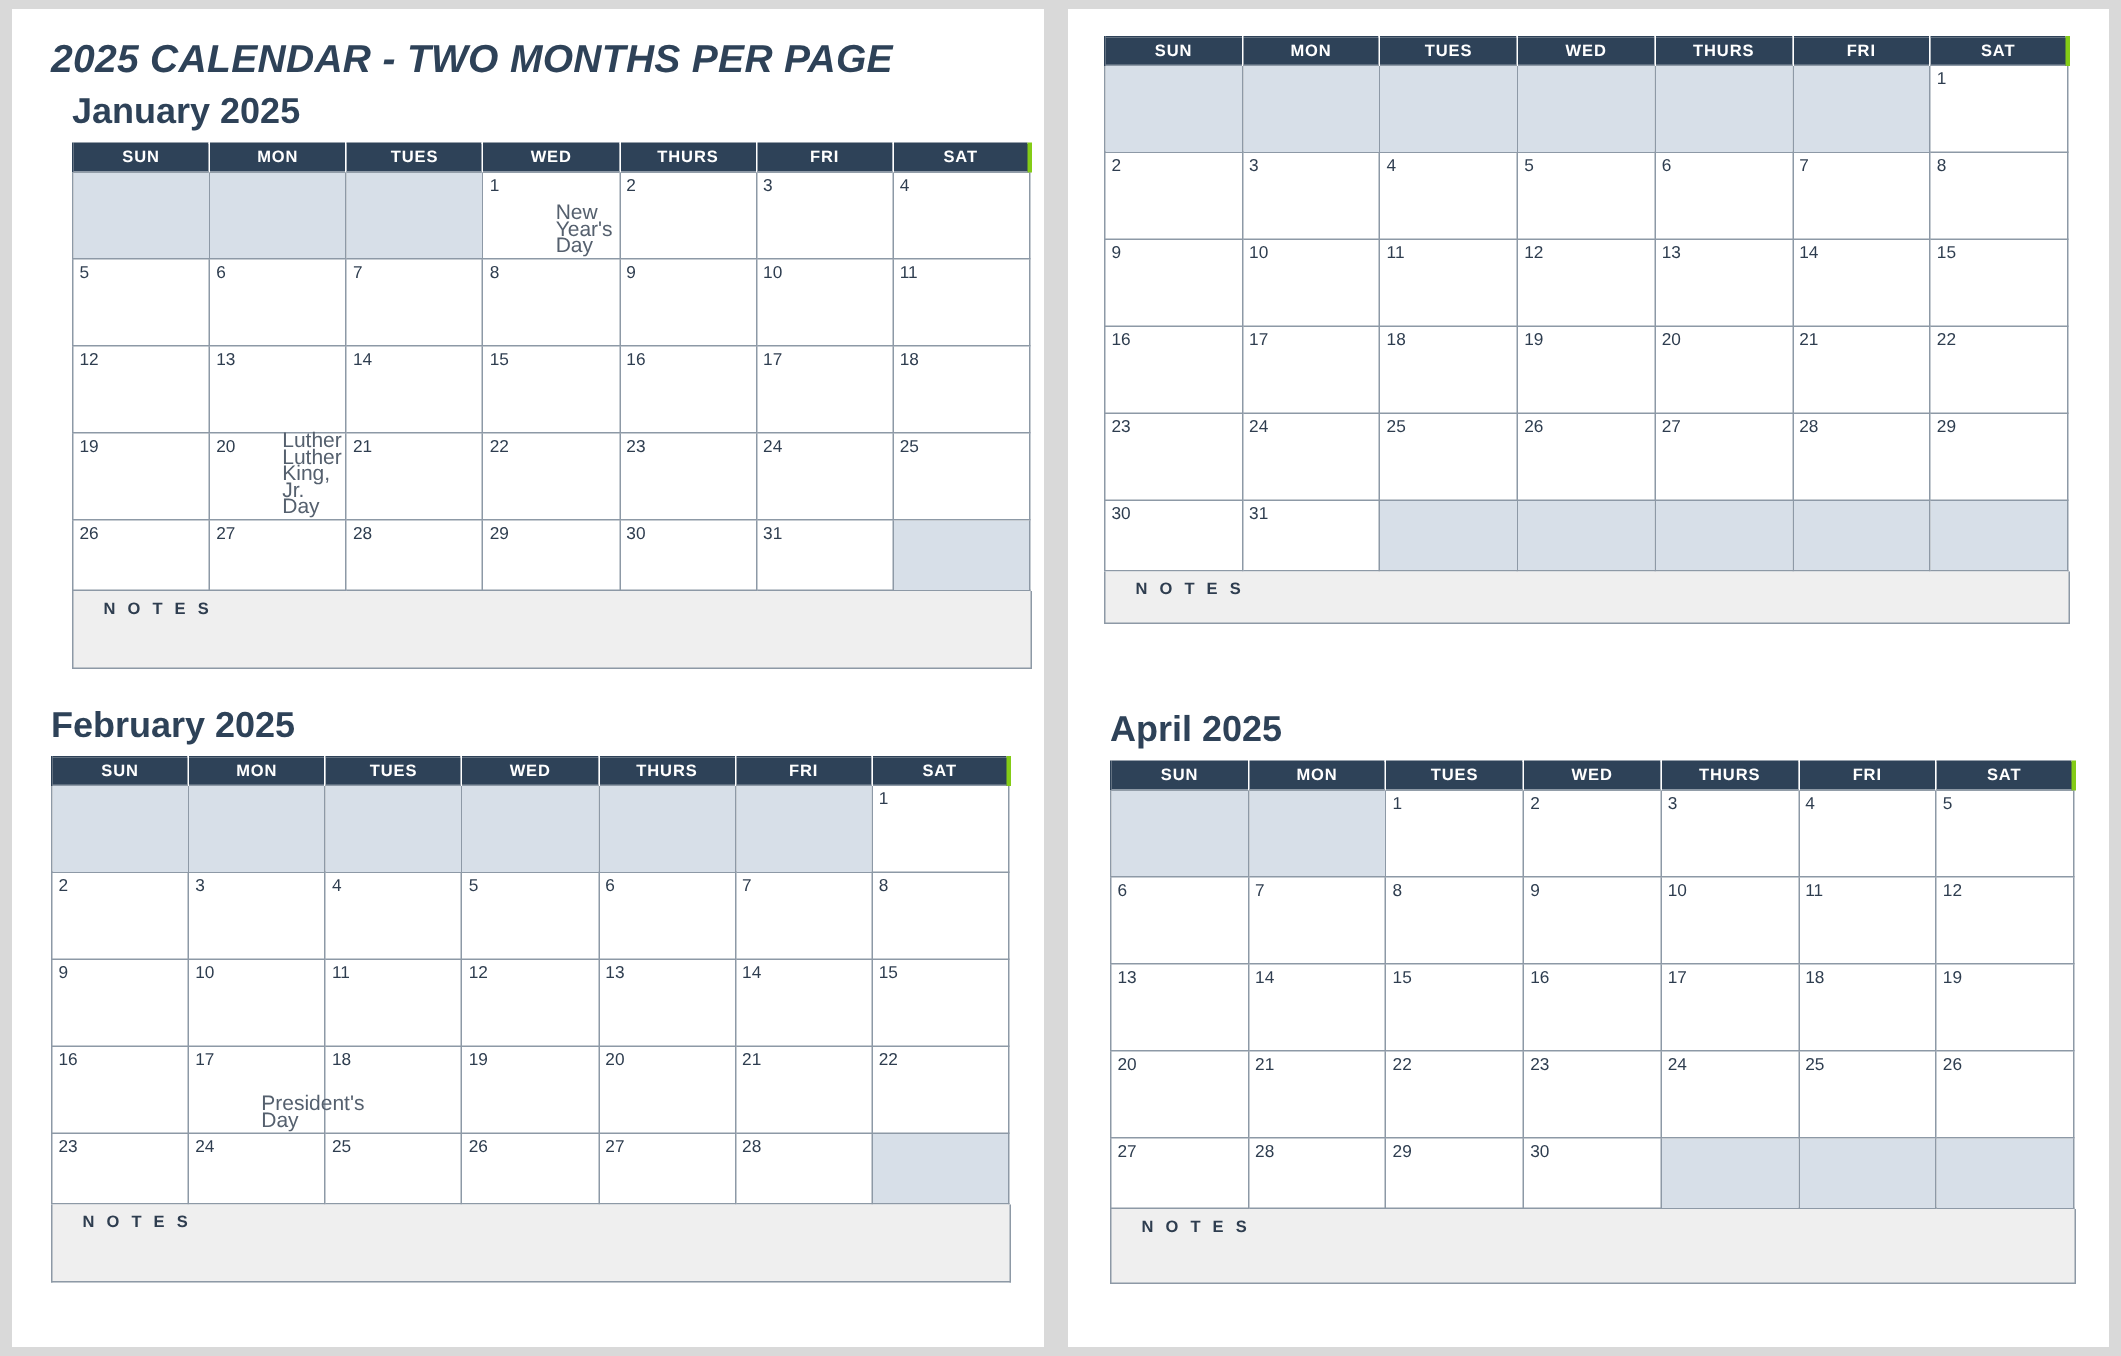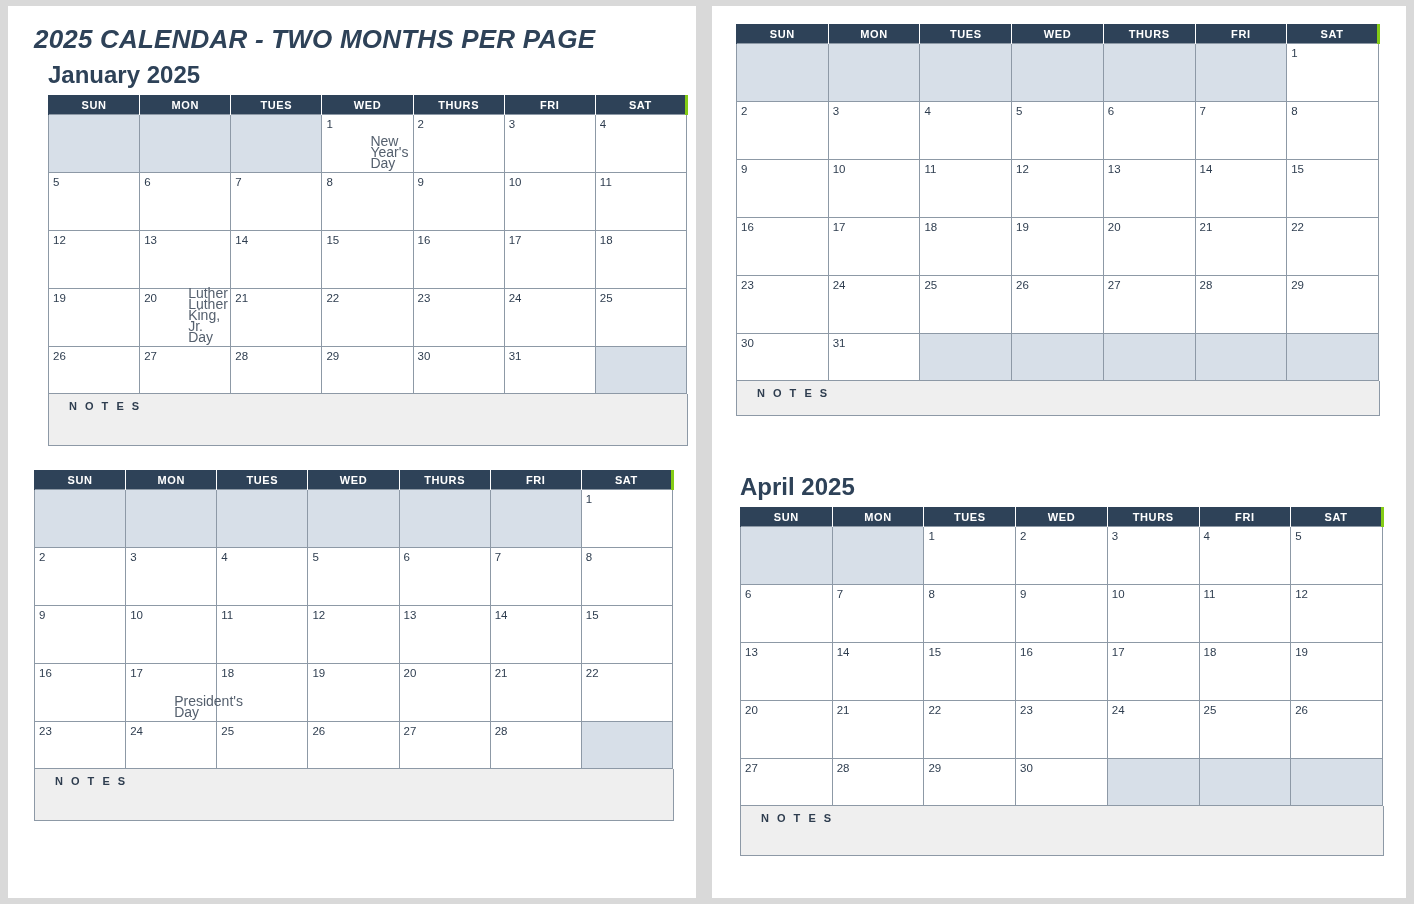--- a/index.html
+++ b/index.html
@@ -212,20 +212,21 @@
             <td>
               <div class="daynum">31</div>
             </td>
             <td class="empty"></td>
           </tr>
         </tbody>
       </table>
       <div class="notes" style="height: 52px;">N O T E S</div>
     </div>
   <div class="block" id="slot-m1" style="left:26px;top:464px;width:640px;">
+      <h2 class="month-title">February 2025</h2>
       <table class="cal" style="width: 100%;">
         <thead>
           <tr>
             <th>SUN</th>
             <th>MON</th>
             <th>TUES</th>
             <th>WED</th>
             <th>THURS</th>
             <th>FRI</th>
             <th>SAT</th>

